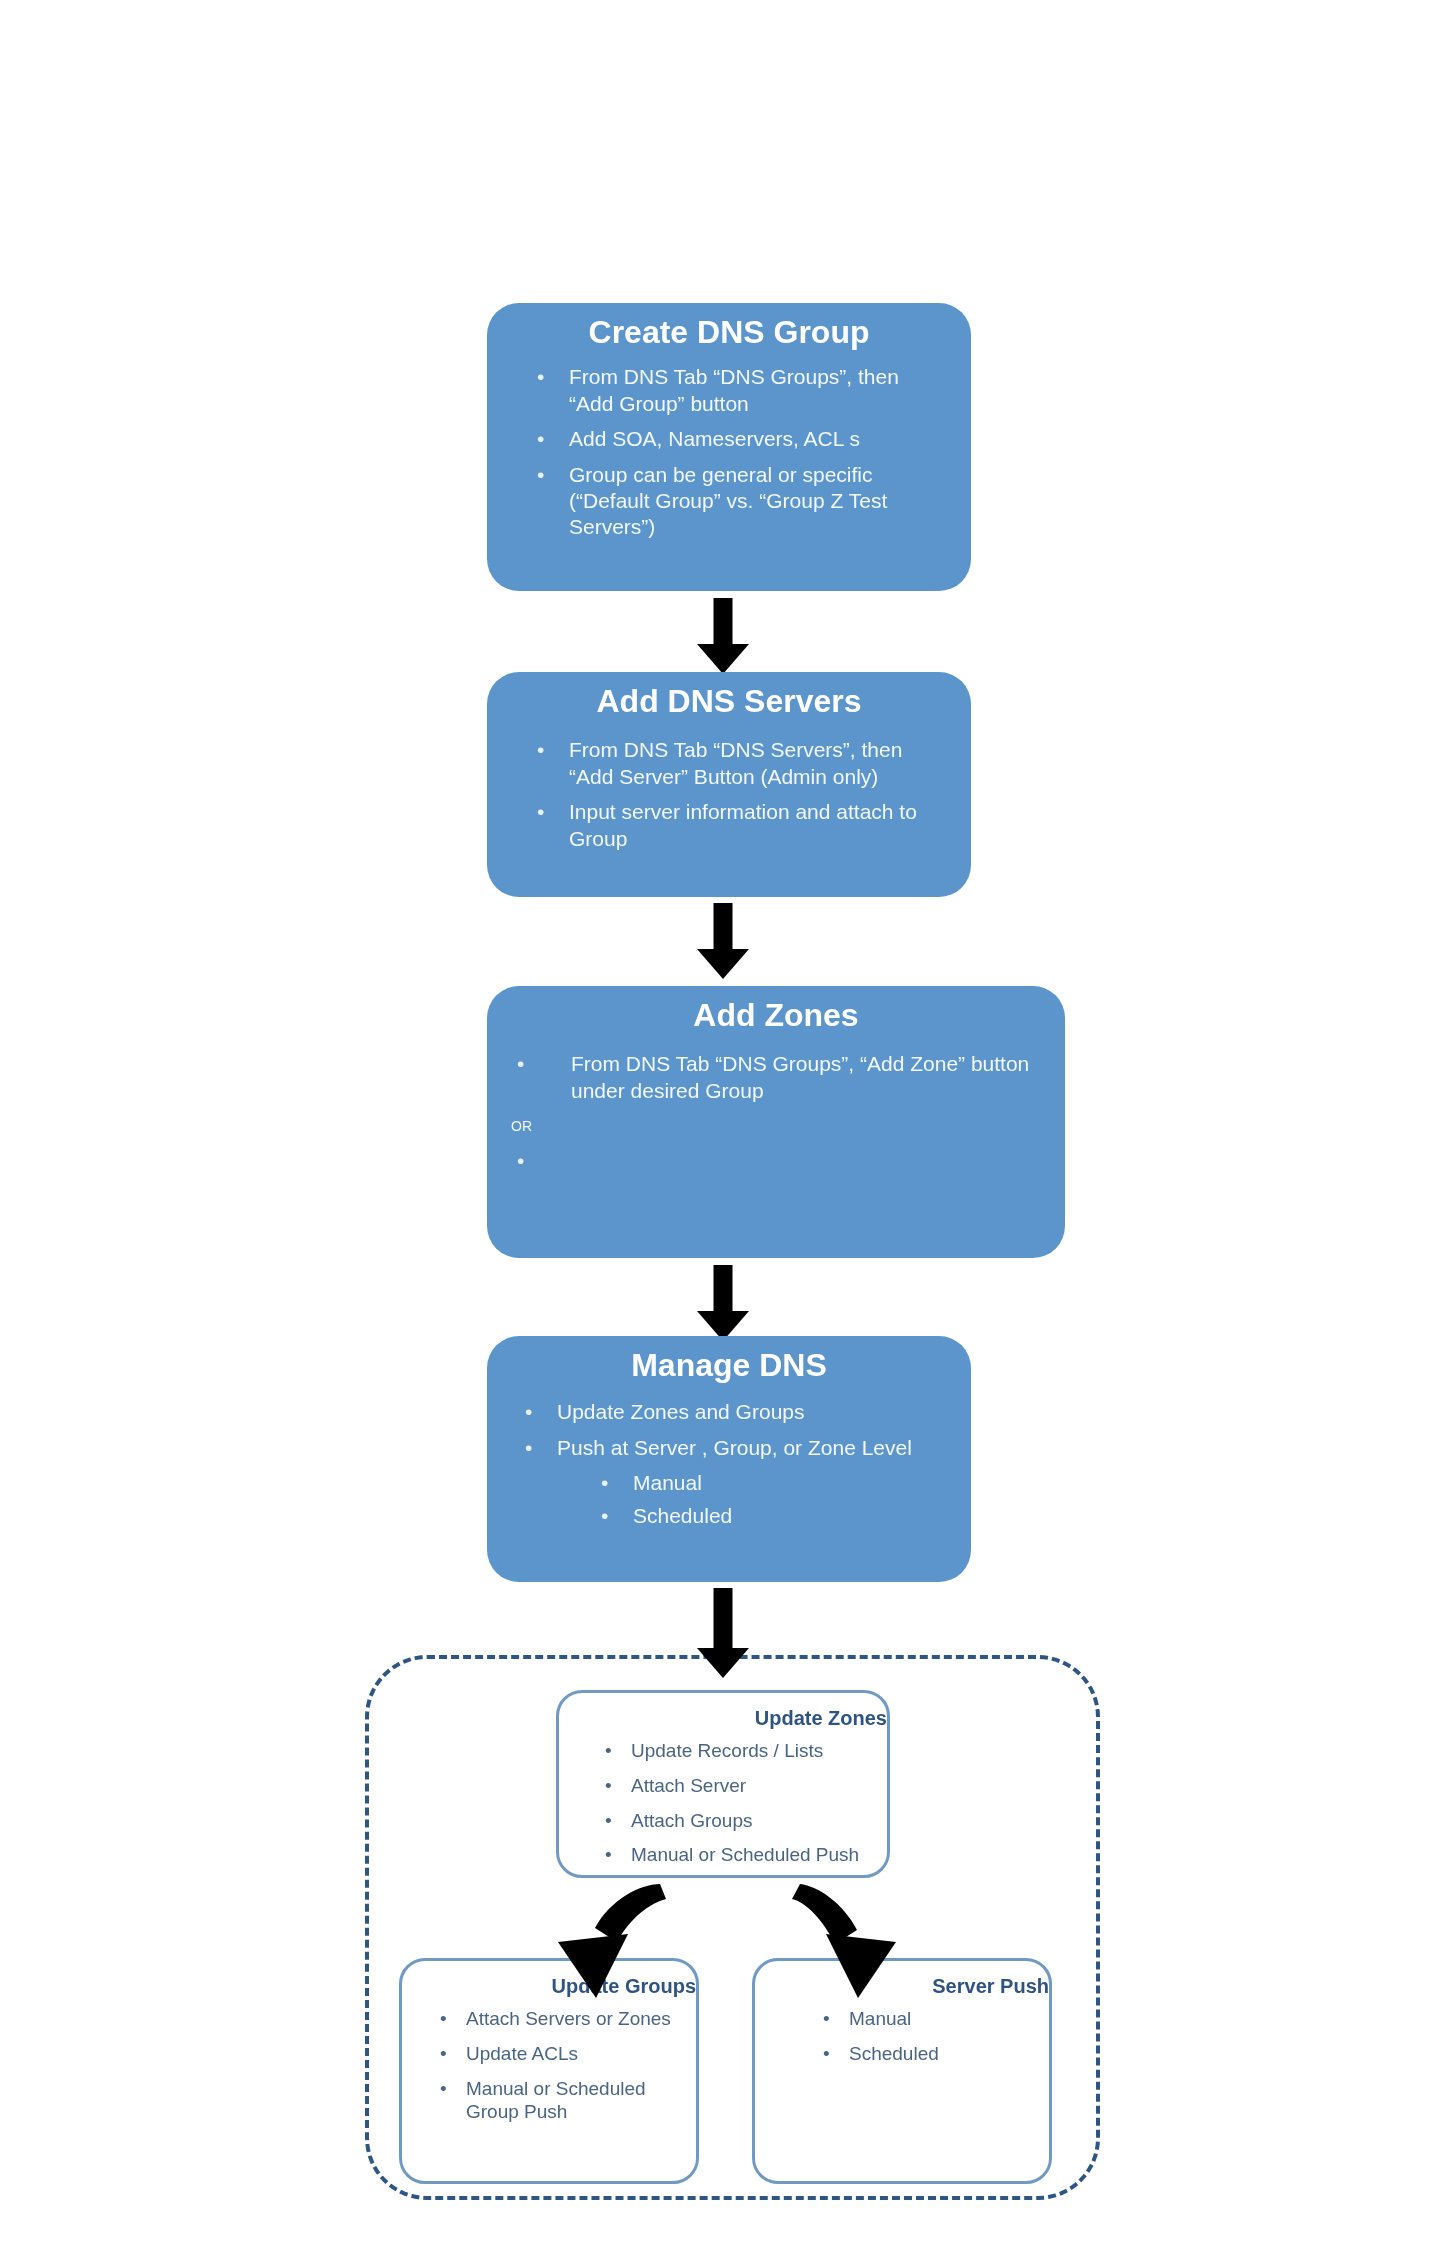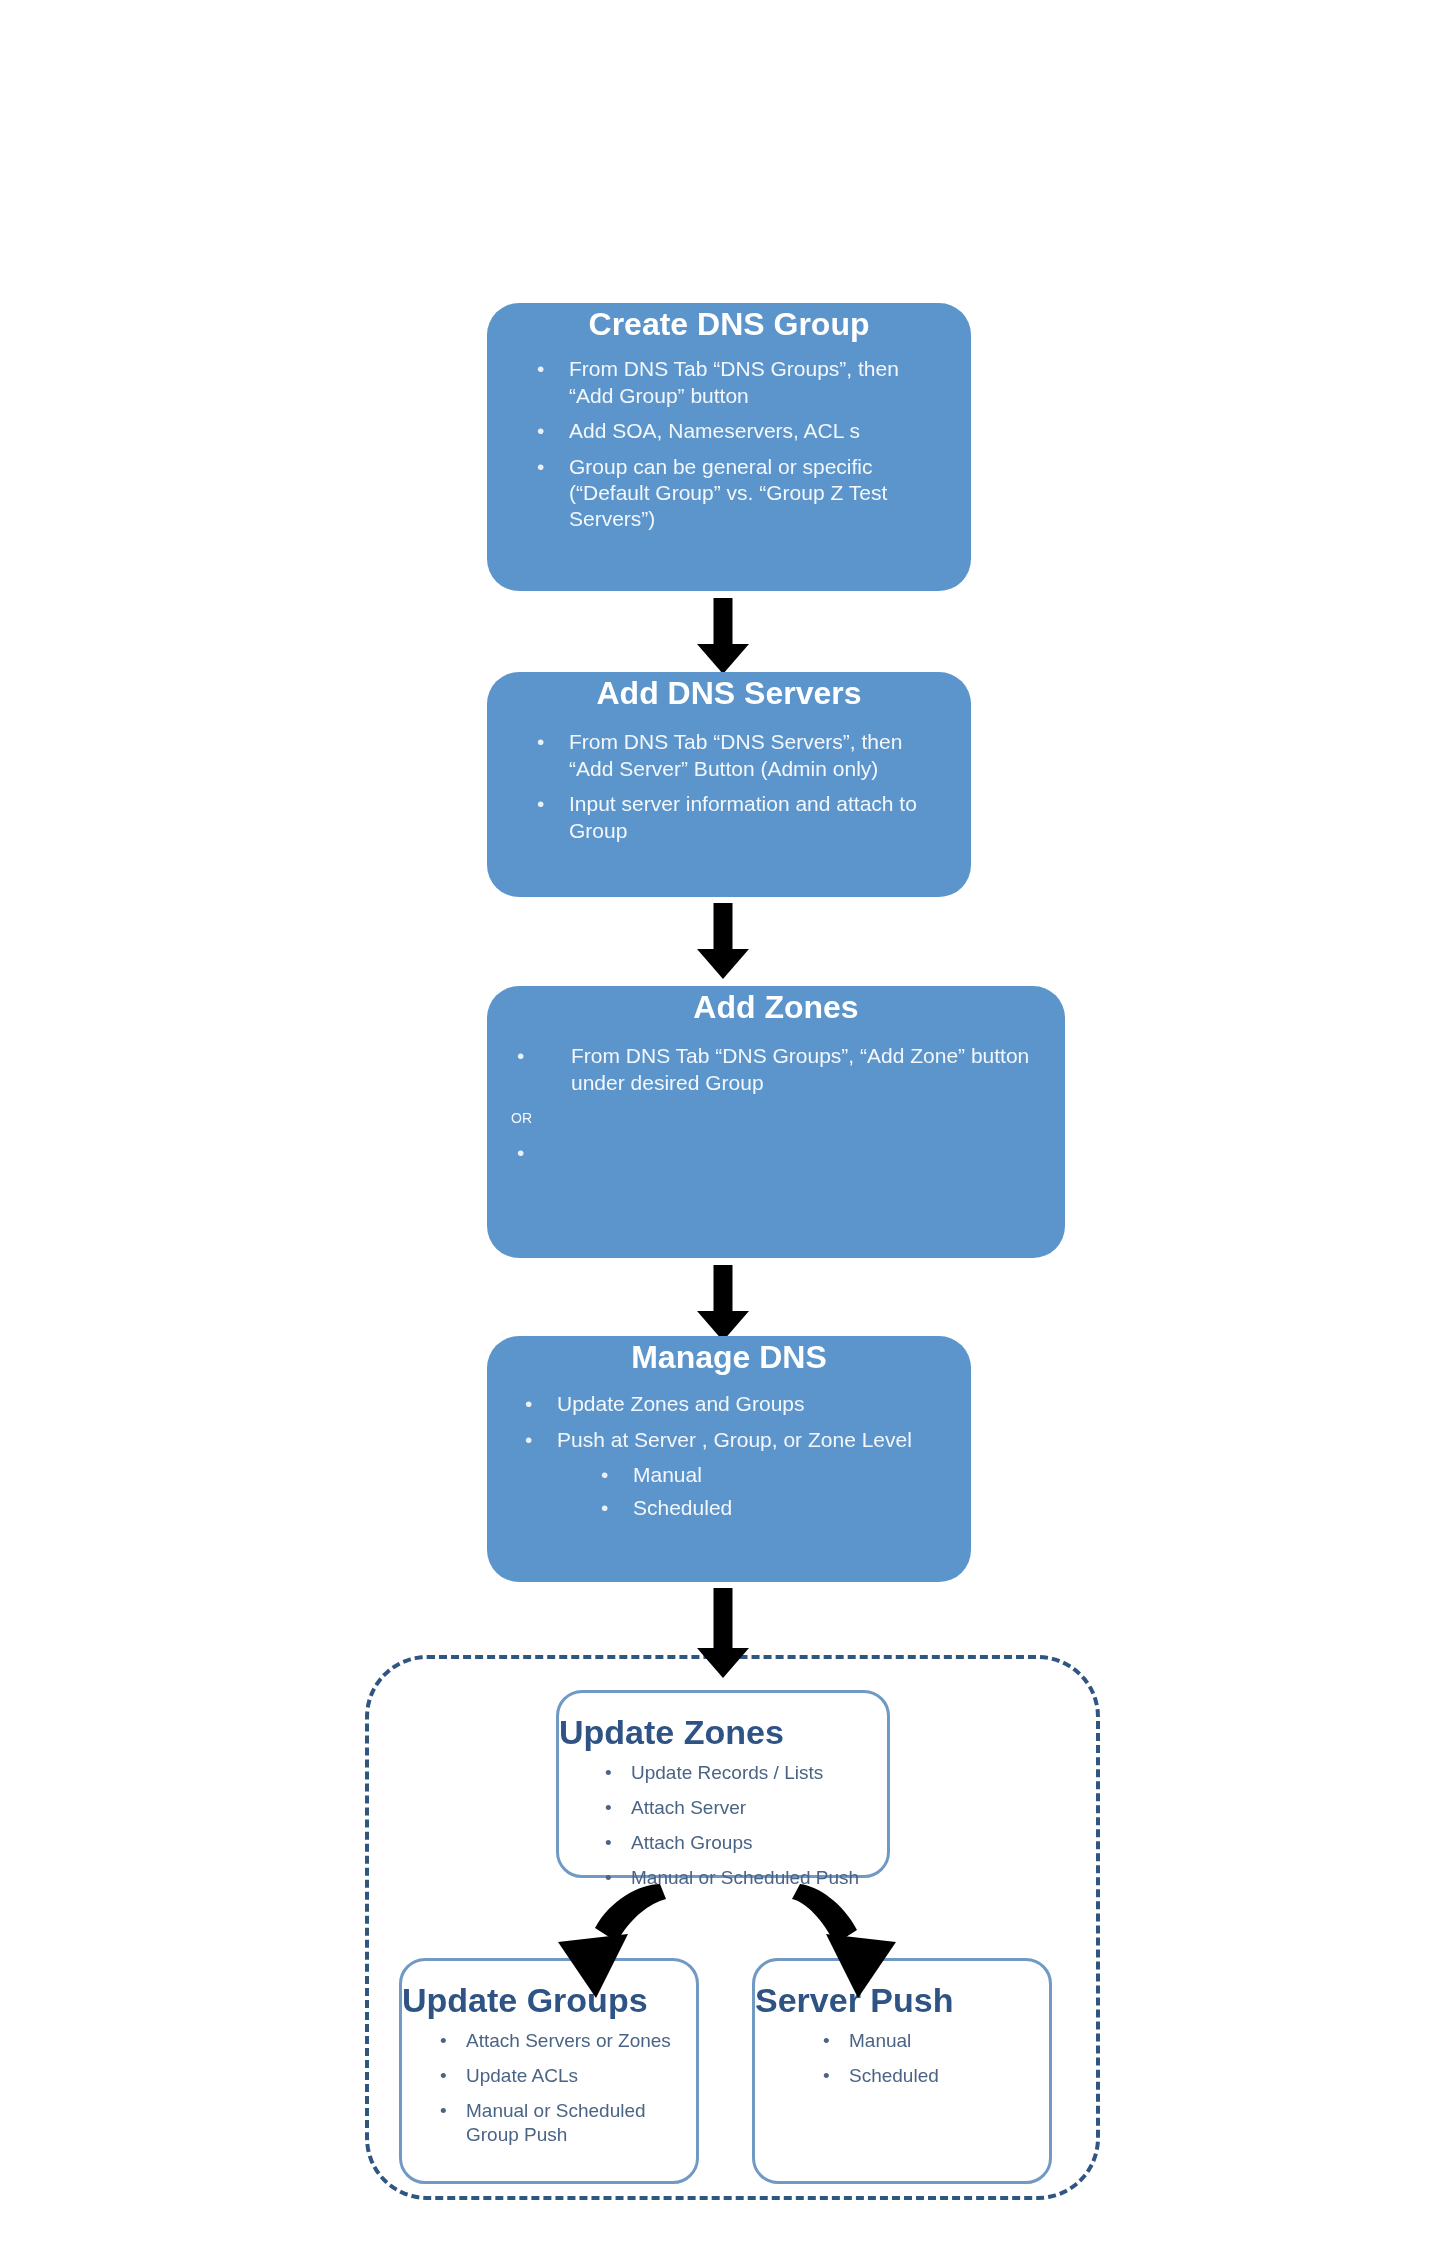--- a/index.html
+++ b/index.html
@@ -16,21 +16,21 @@
     font-size:52px;font-weight:400;color:#111111;letter-spacing:.5px;
   }
 
   
   .pbox{
     position:absolute;background:#5b95cb;border-radius:32px;
     box-sizing:border-box;padding:0;
   }
   .pbox .ptitle{
     text-align:center;color:#ffffff;font-weight:bold;font-size:32px;
-    line-height:1.1;padding-top:4px;
+    line-height:1.1;padding-top:12px;
   }
   .pbox ul{
     list-style:none;margin:0;padding:0;
   }
   .pbox li{
     color:#f3f7fb;font-size:21px;line-height:1.26;
     position:relative;margin:0 0 9px 0;
   }
   .pbox li .bu{
     position:absolute;left:0;top:0;color:#e9f1f8;font-size:21px;
@@ -60,22 +60,22 @@
     position:absolute;border:4px dashed #2f5583;border-radius:62px;
     box-sizing:border-box;background:transparent;
   }
 
   
   .obox{
     position:absolute;background:#ffffff;border:3px solid #7099c4;
     border-radius:26px;box-sizing:border-box;
   }
   .obox .otitle{
-    text-align:left;color:#2e5384;font-weight:bold;font-size:34px;
-    padding-top:21px;line-height:1.1;
+    text-align:right;color:#2e5384;font-weight:bold;font-size:20px;
+    padding-top:14px;line-height:1.1;
   }
   .obox ul{list-style:none;margin:0;padding:0;}
   .obox li{
     color:#4a6485;font-size:19px;line-height:1.25;position:relative;
     margin:0 0 11px 0;padding-left:36px;
   }
   .obox li .bu{position:absolute;left:10px;top:0;color:#4a6485;}
   .obox li .tx{display:block;}
 
   

